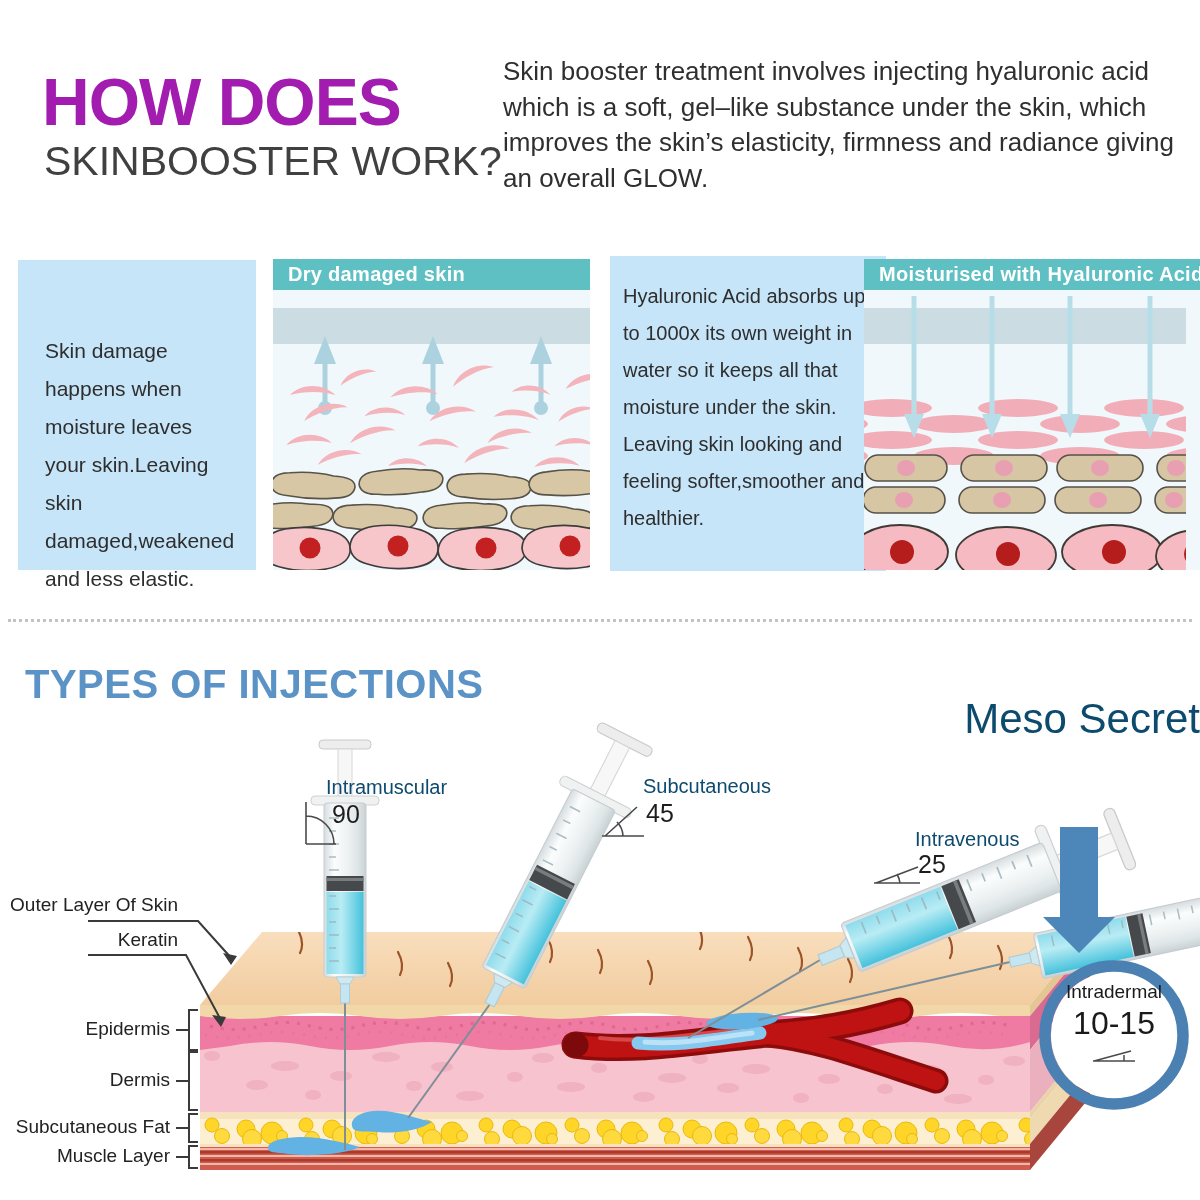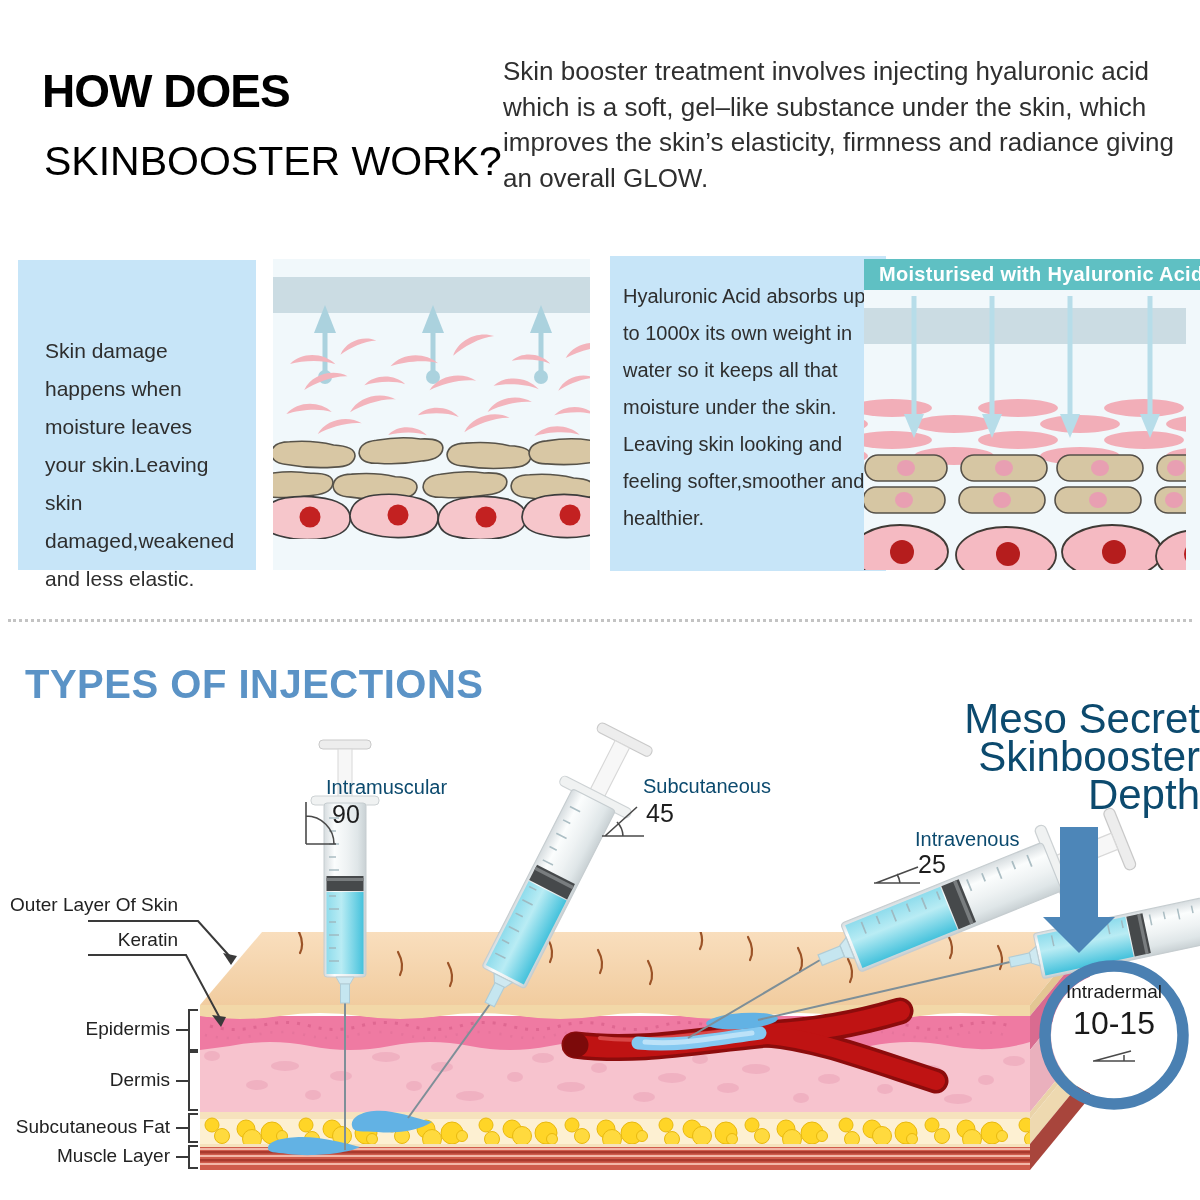--- a/index.html
+++ b/index.html
@@ -1,20 +1,20 @@
 <!DOCTYPE html>
 <html><head>
 <meta charset="utf-8">
 <style>
   html,body{margin:0;padding:0;background:#fff;}
   #page{position:relative;width:1200px;height:1200px;background:#fff;overflow:hidden;
         font-family:"Liberation Sans","DejaVu Sans",sans-serif;}
   .abs{position:absolute;}
-  .title1{left:42px;top:64px;font-size:46px;font-weight:800;letter-spacing:-1px;color:#000000;}
-  .title2{left:44px;top:138px;font-size:41px;font-weight:400;color:#000000;}
+  .title1{left:42px;top:64px;font-size:66px;font-weight:800;letter-spacing:-1px;color:#a21caf;}
+  .title2{left:44px;top:138px;font-size:41px;font-weight:400;color:#404040;}
   .intro{left:503px;top:54px;width:700px;font-size:26px;line-height:35.5px;color:#2f2f2f;}
   .note{background:#c7e5f8;color:#2e2e2e;}
   .note1{left:18px;top:260px;width:238px;height:310px;box-sizing:border-box;
          padding:72px 18px 0 27px;font-size:21px;line-height:38px;}
   .note2{left:610px;top:256px;width:276px;height:315px;box-sizing:border-box;
          padding:22px 12px 0 13px;font-size:20px;line-height:37px;}
   .panel{top:259px;height:311px;background:#f1f8fb;overflow:hidden;}
   .panel-dry{left:273px;width:317px;}
   .panel-moist{left:864px;width:389px;}
   .panel-head{height:31px;background:#5fc0c3;color:#fff;font-size:20px;font-weight:700;
@@ -35,20 +35,21 @@
 
 <div id="page">
 
   <div class="abs title1">HOW DOES</div>
   <div class="abs title2">SKINBOOSTER WORK?</div>
   <div class="abs intro">Skin booster treatment involves injecting hyaluronic acid which is a soft, gel–like substance under the skin, which improves the skin’s elasticity, firmness and radiance giving an overall GLOW.</div>
 
   <div class="abs note note1">Skin damage happens when moisture leaves your skin.Leaving skin damaged,weakened and less elastic.</div>
 
   <div class="abs panel panel-dry">
+    <div class="panel-head">Dry damaged skin</div>
     <svg width="317" height="280" viewBox="0 0 317 280">
       <defs>
         <path id="tanblob" d="M-42,0 Q-41,-11 -24,-12 Q0,-15 20,-11 Q42,-11 42,-1 Q41,10 22,11 Q-2,14 -24,11 Q-41,11 -42,0 Z"></path>
         <path id="cellblob" d="M-45,2 Q-44,-15 -22,-19 Q2,-23 25,-17 Q45,-11 43,4 Q41,17 19,21 Q-5,25 -27,19 Q-44,15 -45,2 Z"></path>
       </defs>
       <rect x="0" y="18" width="317" height="36" fill="#cbdce3"></rect>
       <g id="dryArrows" fill="#abd2de">
           <rect x="49.5" y="72" width="5" height="42"></rect>
           <polygon points="52,46 41,74 63,74"></polygon>
           <circle cx="52" cy="118" r="7"></circle>
@@ -175,21 +176,20 @@
         </g>
       </g>
     </svg>
   </div>
 
   <div class="abs divider"></div>
 
   <div class="abs types-head">TYPES OF INJECTIONS</div>
   <div class="abs brand">
     <div>Meso Secret</div>
-    <div>Skinbooster Depth</div>
   </div>
 
   <svg class="abs" style="left:0;top:720px" width="1200" height="480" viewBox="0 0 1200 480">
     <defs>
       <linearGradient id="gBarrel" x1="0" y1="0" x2="1" y2="0">
         <stop offset="0" stop-color="#d6dcdf"></stop>
           <stop offset=".25" stop-color="#fbfdfd"></stop>
         <stop offset=".55" stop-color="#eef2f3"></stop>
           <stop offset=".8" stop-color="#dfe6e8"></stop>
         <stop offset="1" stop-color="#c9d1d4"></stop>

